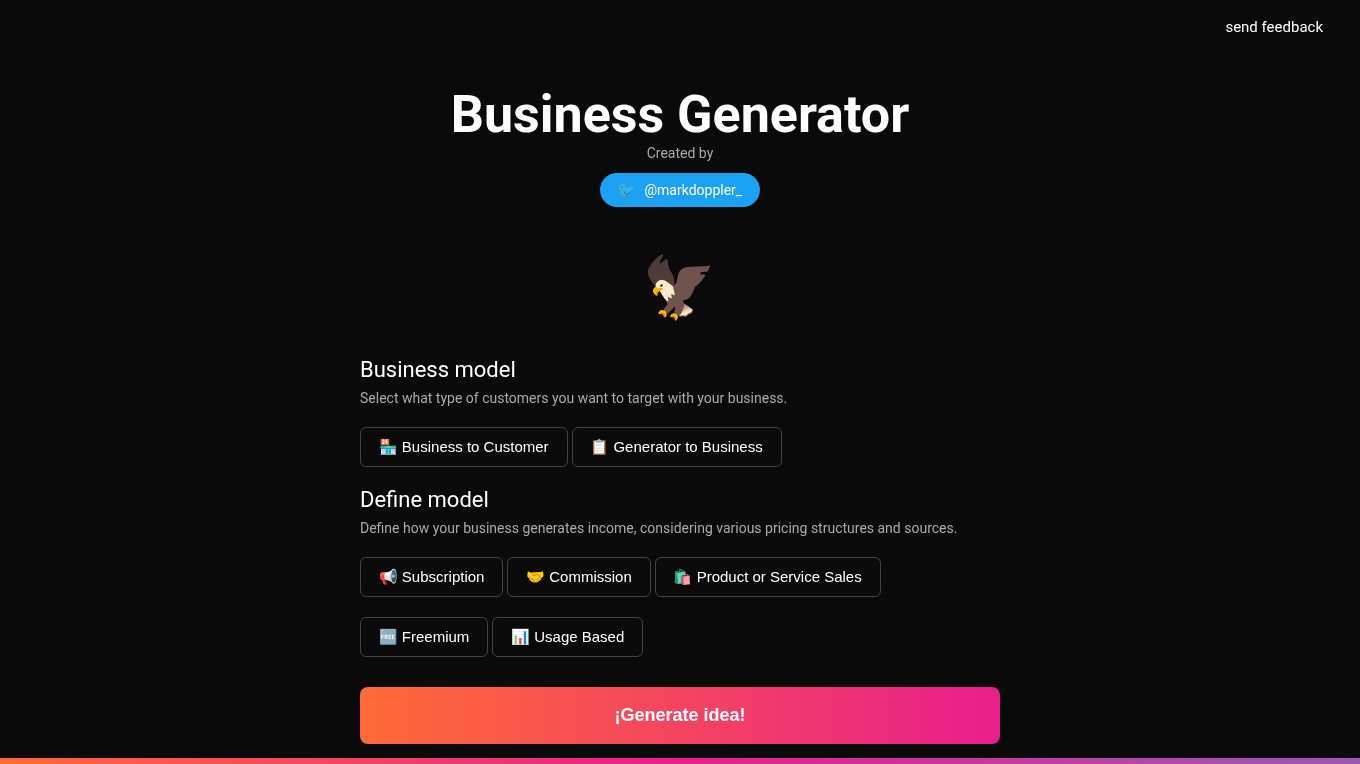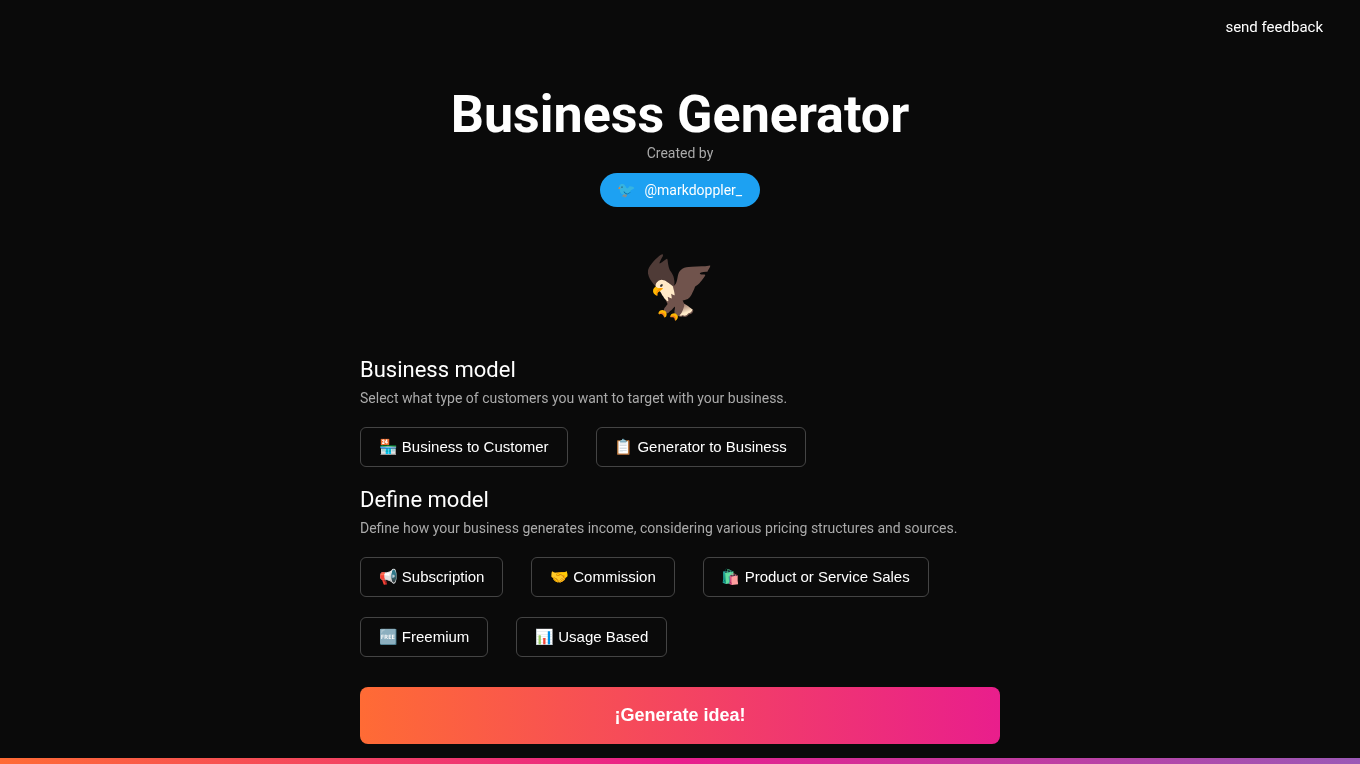--- a/index.html
+++ b/index.html
@@ -98,21 +98,21 @@
     .section-desc {
       font-size: 14px;
       color: #aaaaaa;
       margin-bottom: 18px;
       line-height: 1.5;
     }
 
     .button-group {
       display: flex;
       flex-wrap: wrap;
-      gap: 28px;
+      gap: 4px;
       margin-bottom: 20px;
     }
 
     .option-btn {
       background-color: transparent;
       color: #ffffff;
       border: 1px solid #444444;
       border-radius: 6px;
       padding: 10px 18px;
       font-size: 15px;

